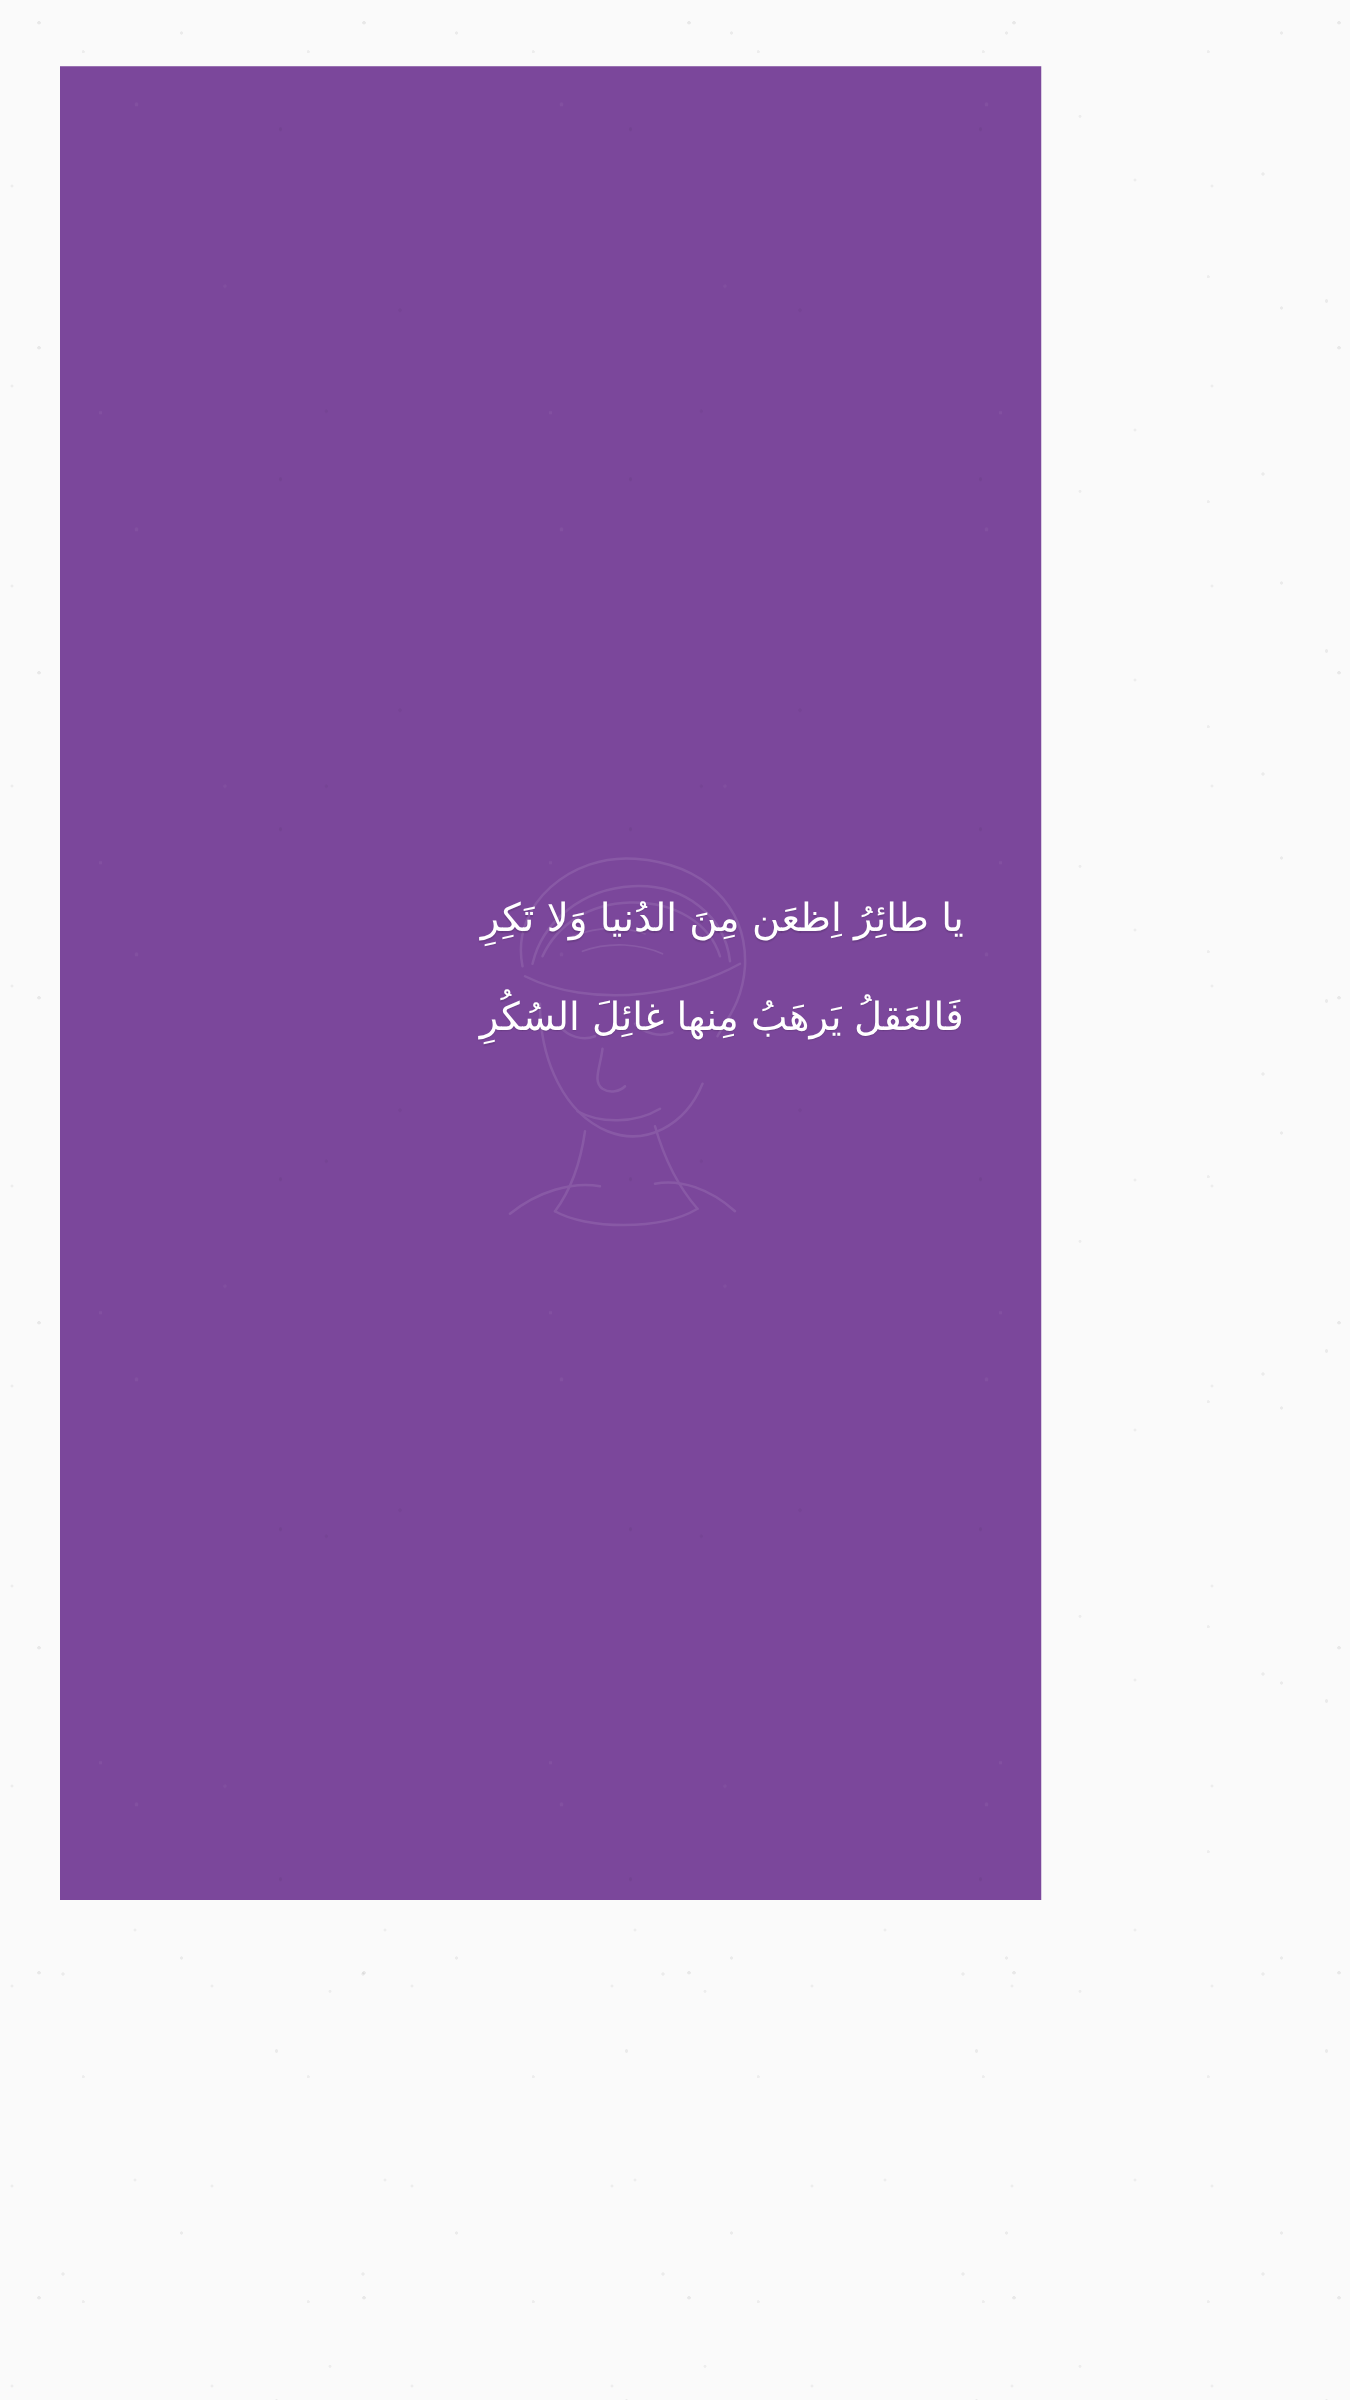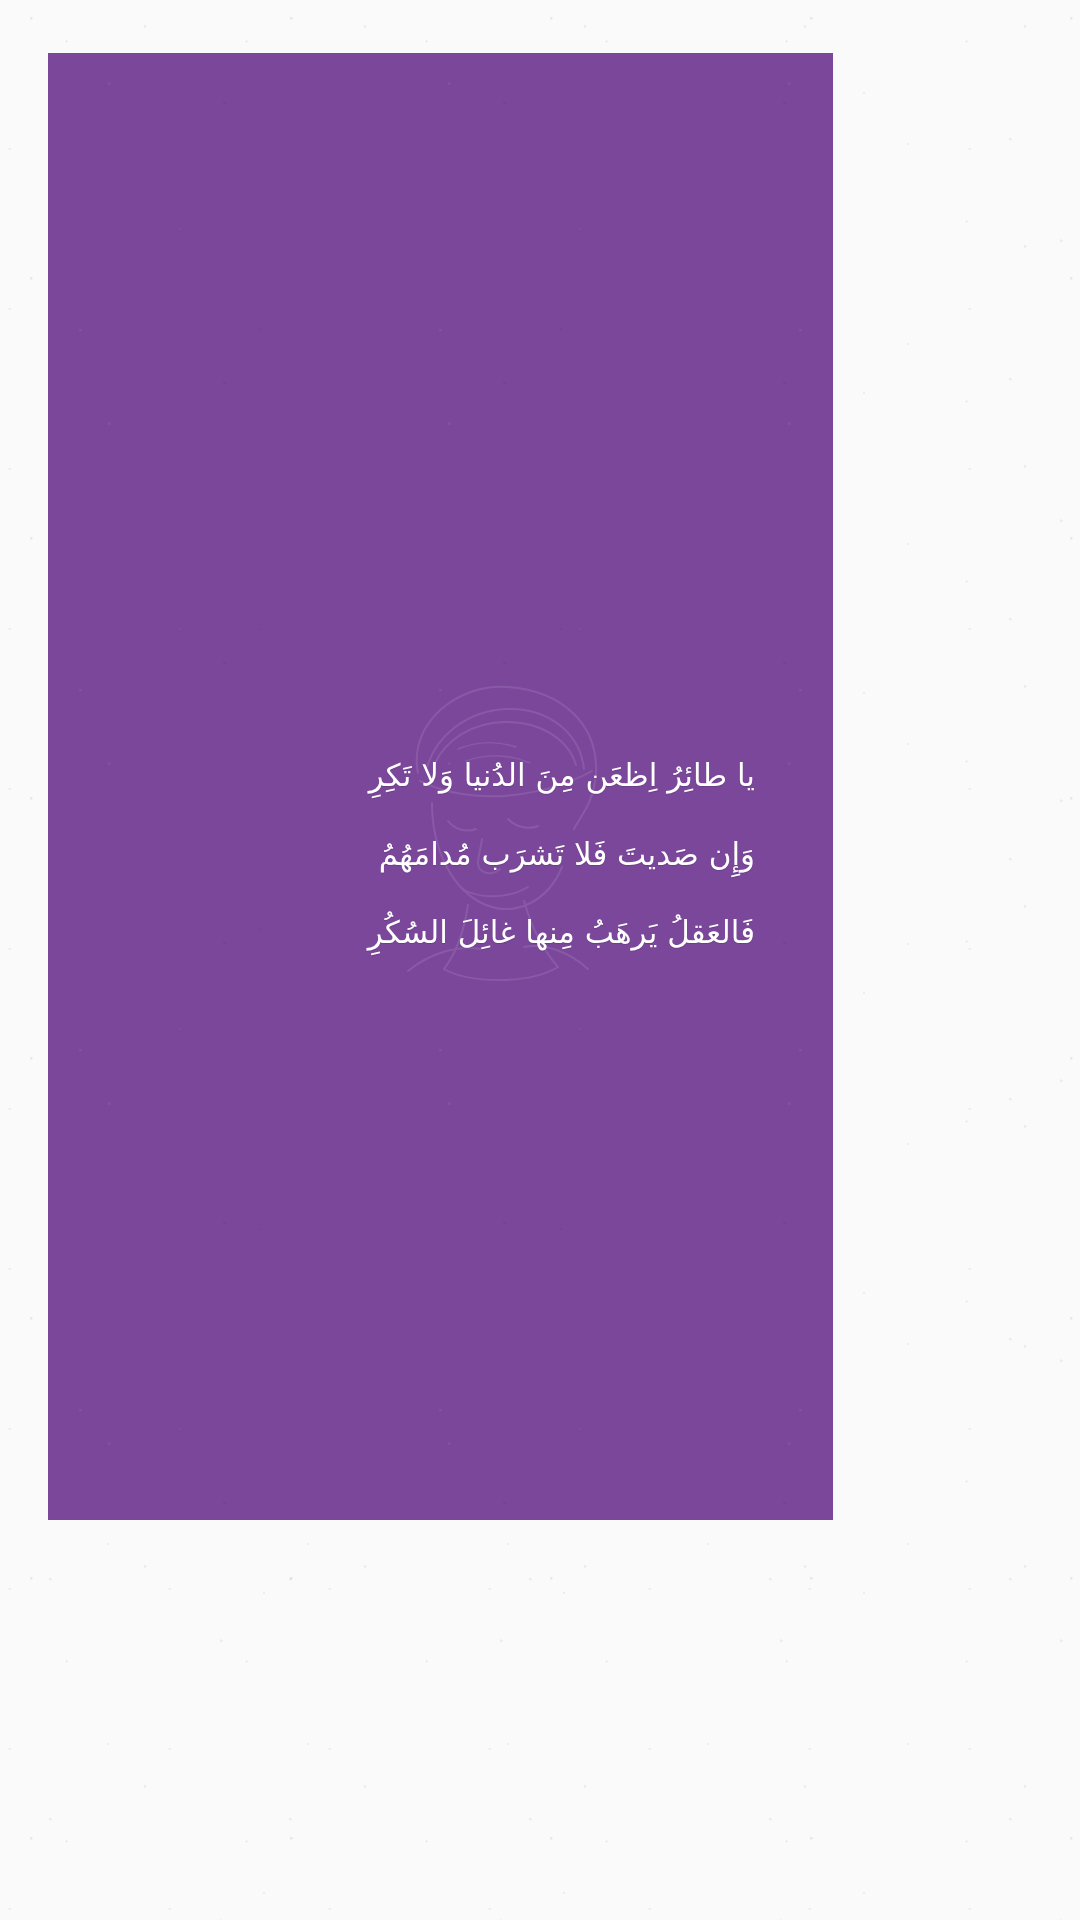--- a/index.html
+++ b/index.html
@@ -70,22 +70,22 @@
     width: 300px;
     height: 360px;
     opacity: 0.14;
     pointer-events: none;
   }
 
   #verses {
     position: absolute;
     left: 0;
     right: 0;
-    top: 706px;
-    padding: 0 78px;
+    top: 666px;
+    padding: 0 62px;
     text-align: right;
     direction: rtl;
   }
 
   .verse-line {
     color: #ffffff;
     font-family: "DejaVu Sans", sans-serif;
     font-size: 31px;
     line-height: 1.05;
     letter-spacing: 0.5px;
@@ -139,19 +139,18 @@
         <path d="M96 316 C120 330, 180 332, 210 314"></path>
         <path d="M60 318 C82 300, 110 292, 132 296"></path>
         <path d="M240 316 C220 298, 196 290, 176 294"></path>
         <path d="M110 96 C130 88, 150 88, 168 94" stroke-width="1.4"></path>
         <path d="M118 108 C140 100, 164 102, 182 110" stroke-width="1.4"></path>
       </g>
     </svg>
 
     <div id="verses">
       <p class="verse-line">يا طائِرُ اِظعَن مِنَ الدُنيا وَلا تَكِرِ</p>
-      <p class="verse-line">وَإِن صَديتَ فَلا تَشرَب مُدامَهُمُ</p>
       <p class="verse-line">فَالعَقلُ يَرهَبُ مِنها غائِلَ السُكُرِ</p>
     </div>
 
 
   </div>
 </div>
 
 </body></html>

